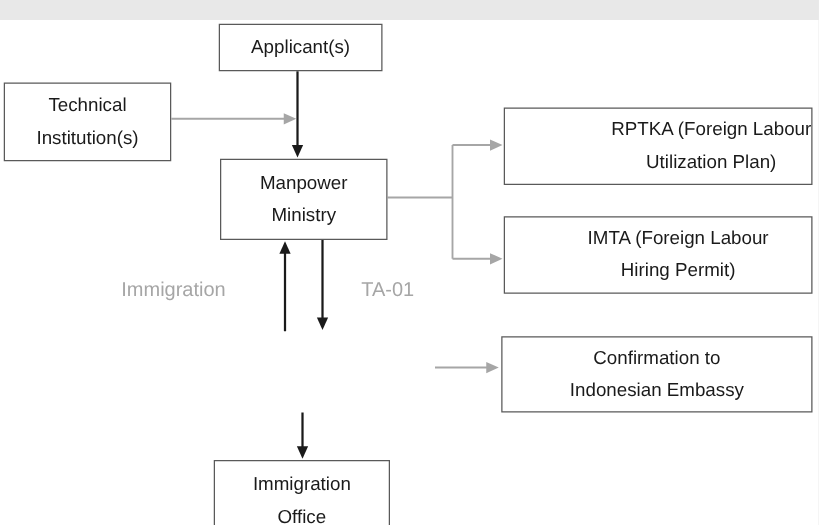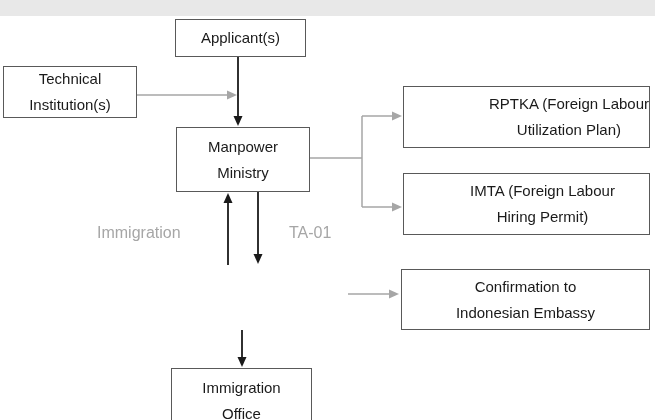--- a/index.html
+++ b/index.html
@@ -88,21 +88,21 @@
     <g>
       <path class="gray-line" d="M348,278 L390,278"></path>
       <polygon class="gray-head" points="399,278 389,273.5 389,282.5"></polygon>
     </g>
   </svg>
 
   <div class="node" style="left:175px;top:3px;width:131px;height:38px;">
     <span class="label">Applicant(s)</span>
   </div>
 
-  <div class="node" style="left:3px;top:50px;width:134px;height:52px;">
+  <div class="node" style="left:3px;top:50px;width:134px;height:63px;">
     <span class="label">Technical
 Institution(s)</span>
   </div>
 
   <div class="node" style="left:176px;top:111px;width:134px;height:65px;justify-content:center;">
     <span class="label">Manpower
 Ministry</span>
   </div>
 
   <div class="node" style="left:403px;top:70px;width:247px;height:62px;justify-content:flex-end;">

